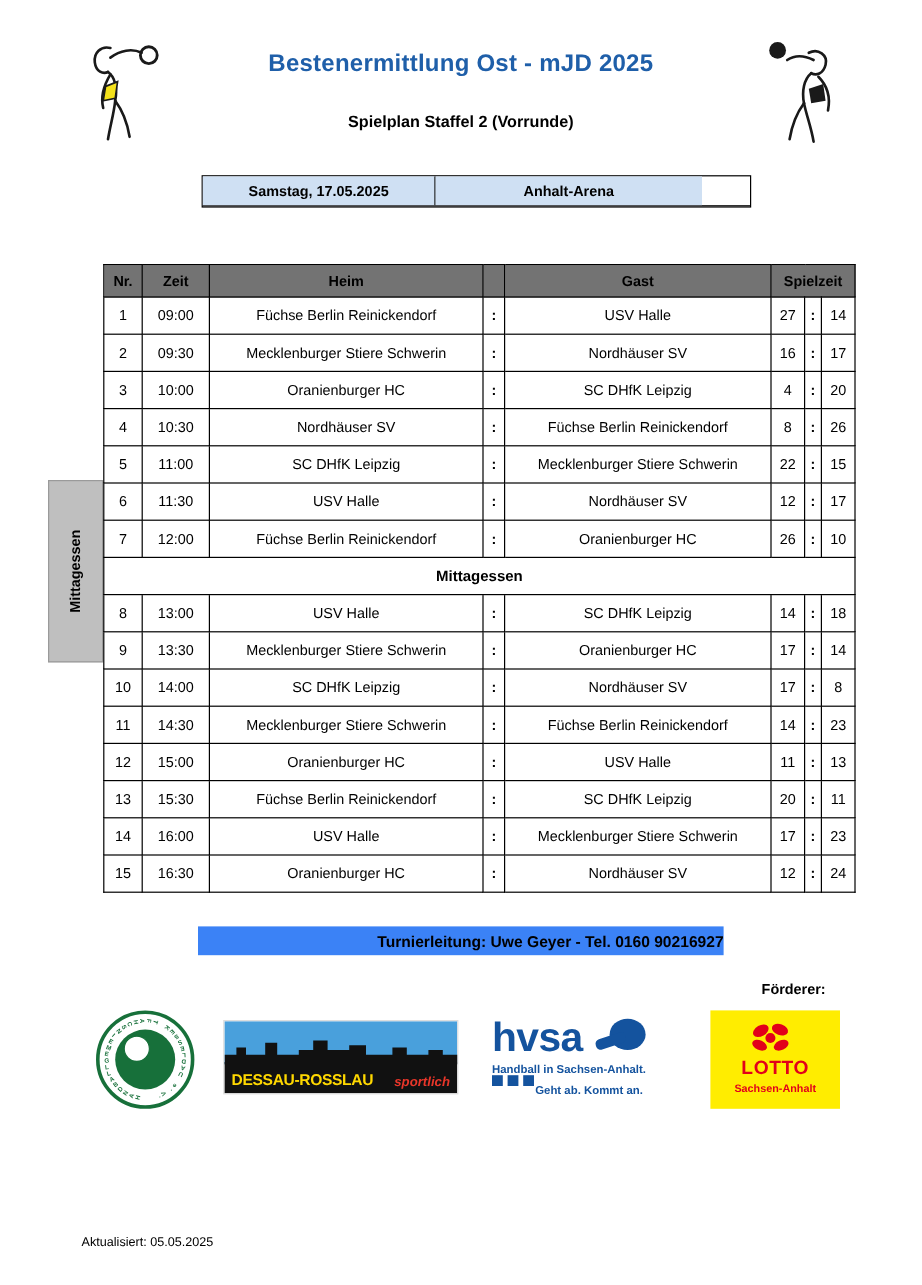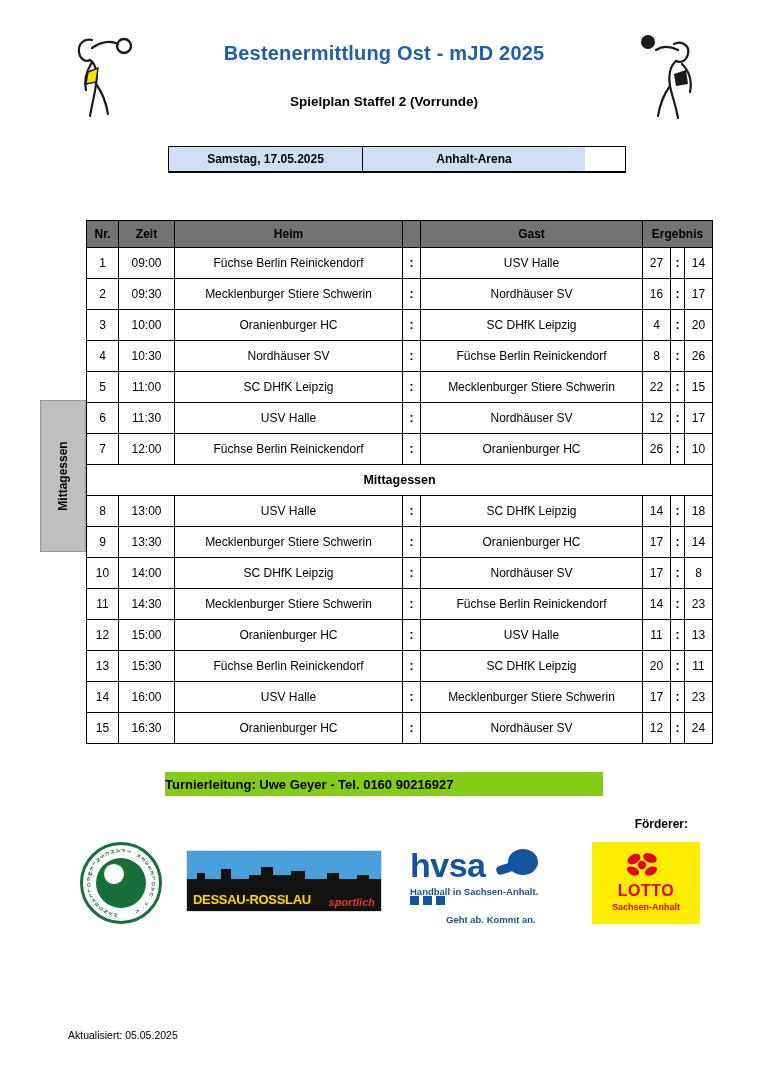--- a/index.html
+++ b/index.html
@@ -162,24 +162,24 @@
     background: #ffffff;
   }
 
   
   .tournament-lead {
     position: absolute;
     top: 772px;
     left: 165px;
     width: 438px;
     height: 24px;
-    background: #84cc16;
+    background: #3b82f6;
     display: flex;
     align-items: center;
-    justify-content: flex-start;
+    justify-content: flex-end;
     font-size: 13px;
     font-weight: bold;
   }
   .foerderer-label {
     position: absolute;
     top: 817px;
     right: 80px;
     font-size: 12px;
     font-weight: bold;
   }
@@ -320,21 +320,21 @@
   .logo-hvsa .line1 {
     font-size: 9.5px;
     font-weight: bold;
     color: #14539e;
     margin-top: 4px;
   }
   .logo-hvsa .line2 {
     font-size: 9.5px;
     font-weight: bold;
     color: #14539e;
-    margin-top: 17px;
+    margin-top: 7px;
     margin-left: 36px;
   }
   .logo-hvsa .squares {
     position: absolute;
     left: 0;
     top: 48px;
     display: flex;
     gap: 4px;
   }
   .logo-hvsa .squares i {
@@ -449,21 +449,21 @@
         <col class="col-res2">
         <col class="col-res3">
     </colgroup>
     <thead>
       <tr>
         <th>Nr.</th>
         <th>Zeit</th>
         <th>Heim</th>
         <th></th>
         <th>Gast</th>
-        <th colspan="3">Ergebnis</th>
+        <th colspan="3">Spielzeit</th>
       </tr>
     </thead>
     <tbody id="schedule-body">
         <tr>
           <td>1</td>
           <td>09:00</td>
           <td class="team">Füchse Berlin Reinickendorf</td>
           <td class="colon">:</td>
           <td class="team">USV Halle</td>
           <td>27</td>

